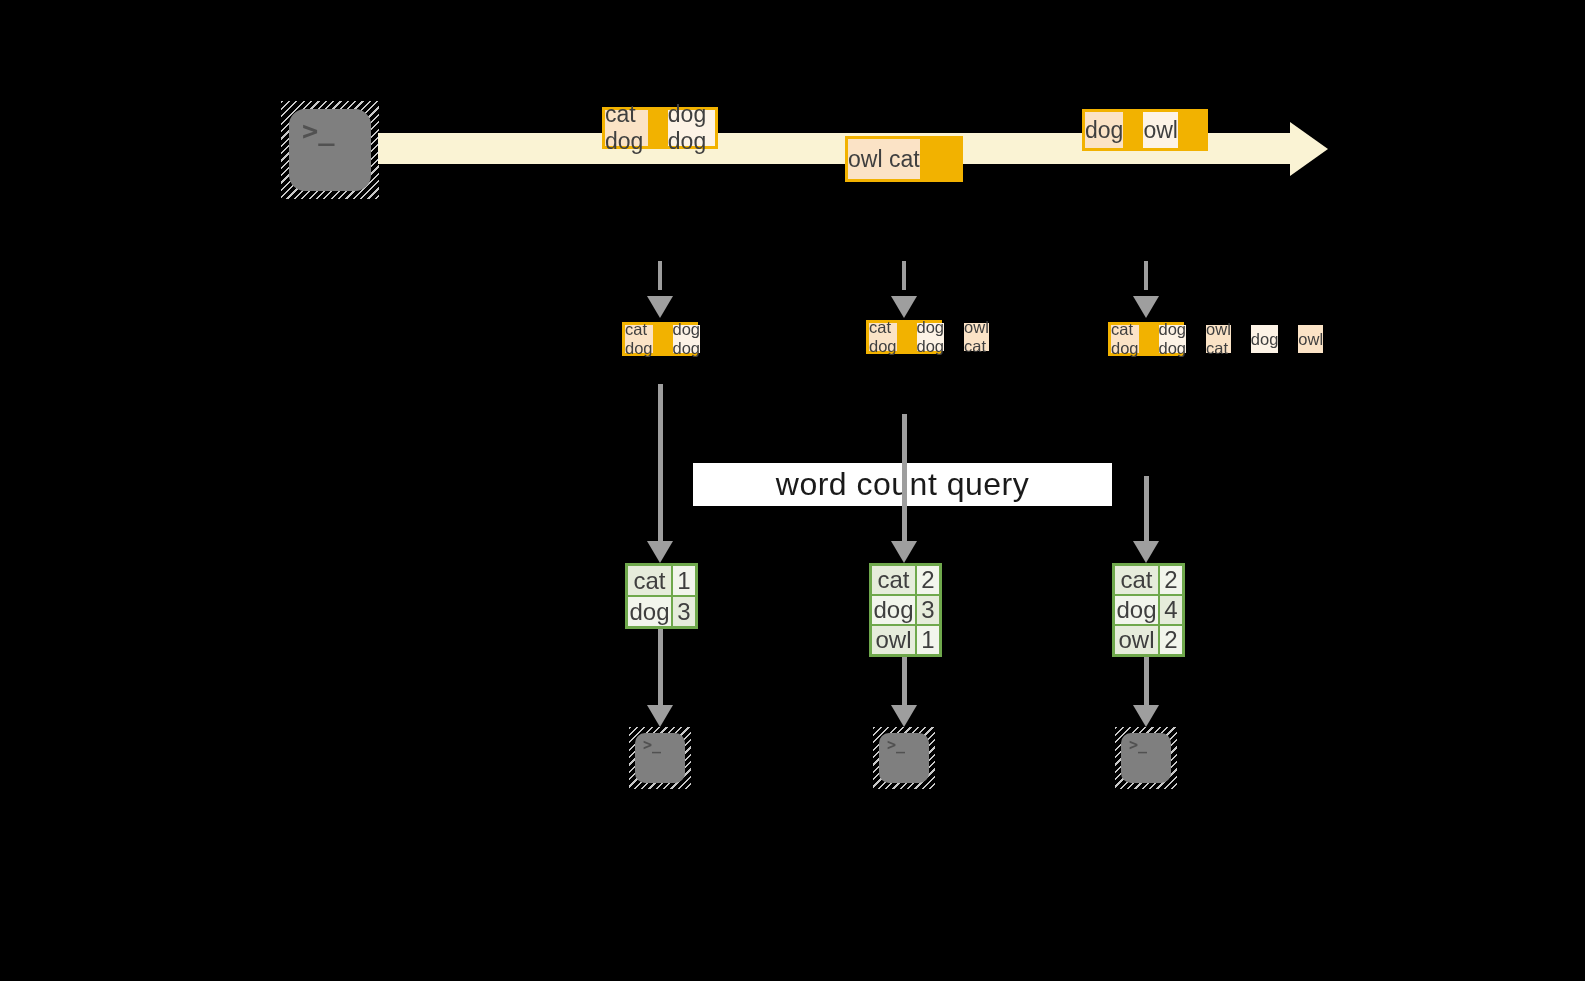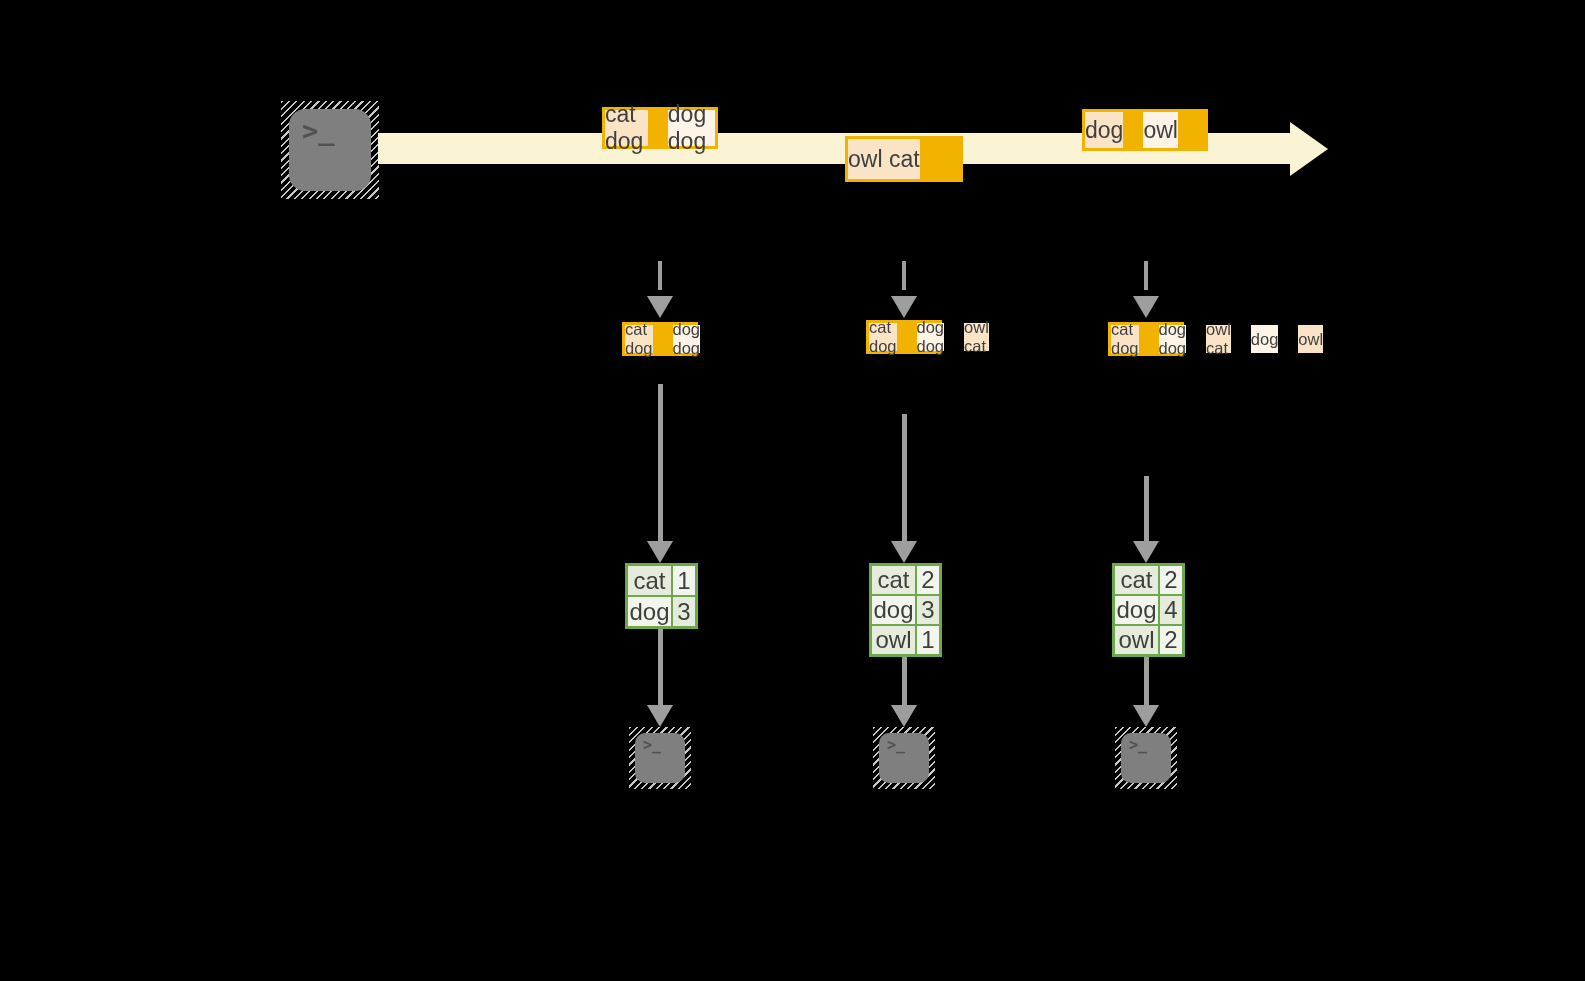--- a/index.html
+++ b/index.html
@@ -86,20 +86,23 @@
     <div class="event-row ev-txt fb" style="height:36px;">owl</div>
   </div>
 
   <div class="vline" style="left:658px;top:261px;width:4px;height:29px;"></div>
   <div class="vhead" style="left:647px;top:296px;"></div>
   <div class="vline" style="left:902px;top:261px;width:4px;height:29px;"></div>
   <div class="vhead" style="left:891px;top:296px;"></div>
   <div class="vline" style="left:1144px;top:261px;width:4px;height:29px;"></div>
   <div class="vhead" style="left:1133px;top:296px;"></div>
 
+  <div class="query-band">
+    <span class="query-label">word count query</span>
+  </div>
 
   <div class="event-box" style="left:622px;top:322px;width:76px;">
     <div class="event-row st-txt fa" style="height:28px;">cat dog</div>
     <div class="event-row st-txt fb" style="height:28px;">dog dog</div>
   </div>
   <div class="event-box" style="left:866px;top:320px;width:76px;">
     <div class="event-row st-txt fa" style="height:28px;">cat dog</div>
     <div class="event-row st-txt fb" style="height:28px;">dog dog</div>
     <div class="event-row st-txt fa" style="height:28px;">owl cat</div>
   </div>

